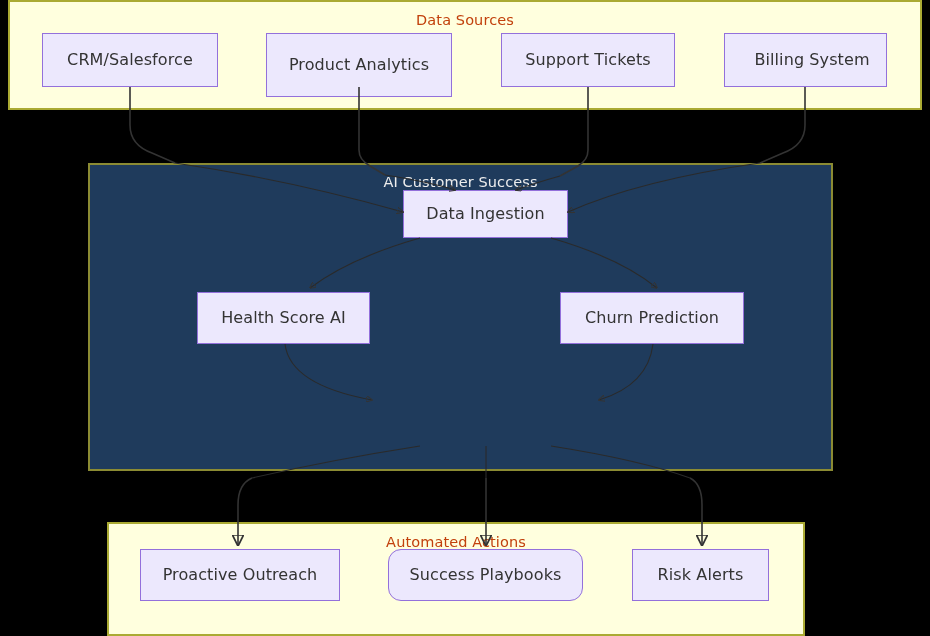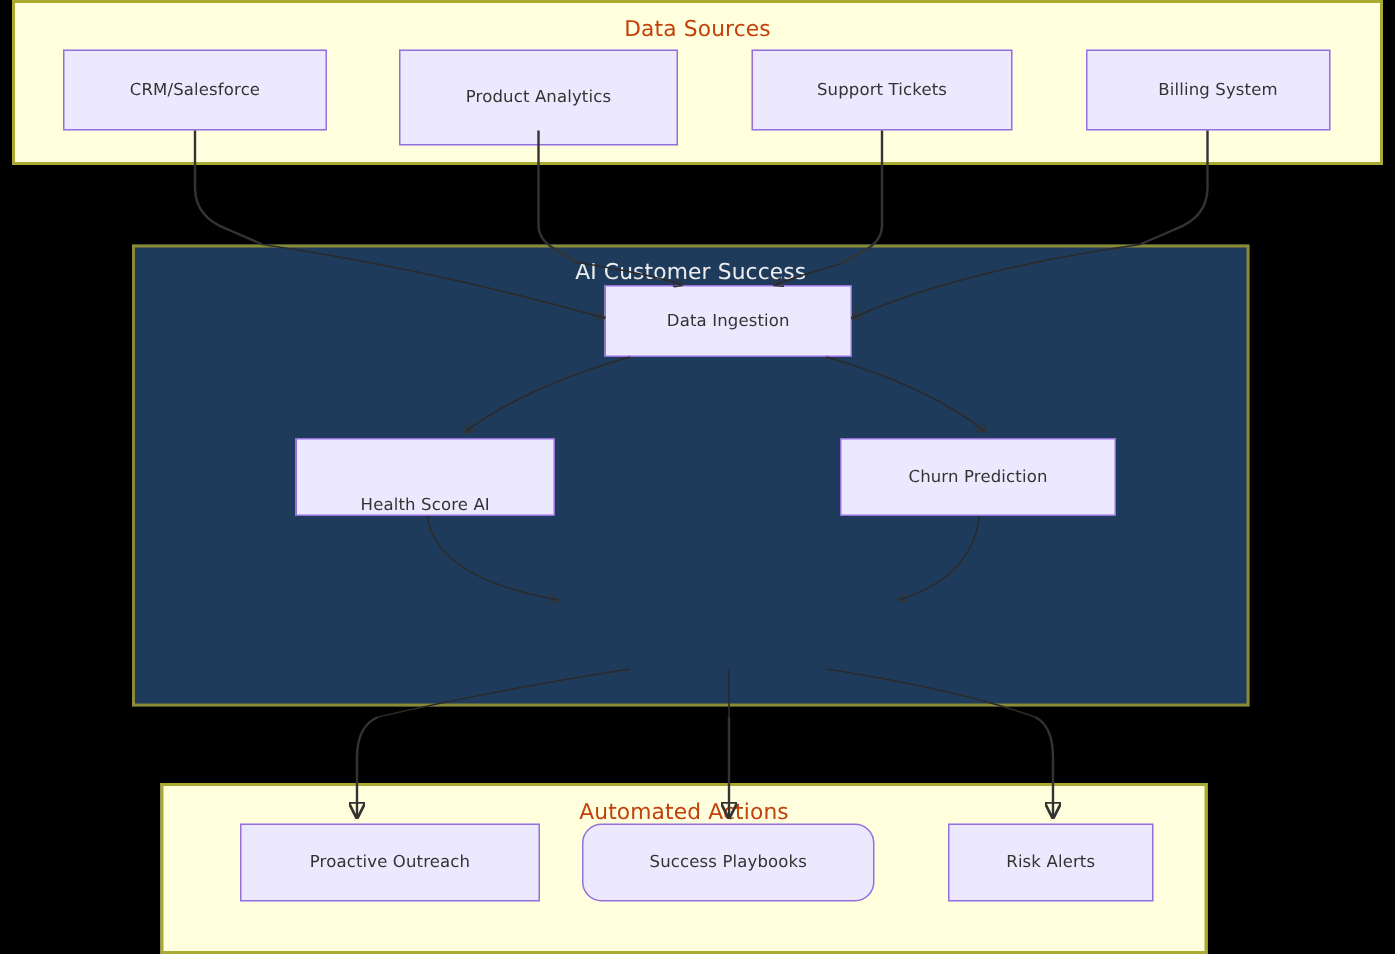--- a/index.html
+++ b/index.html
@@ -48,21 +48,21 @@
   
   .node {
     position: absolute;
     box-sizing: border-box;
     display: flex;
     align-items: center;
     justify-content: center;
     border: 1.4px solid #9370DB;
     background: #ECE8FD;
     color: #333333;
-    font-size: 11px;
+    font-size: 16px;
     line-height: 1.2;
     letter-spacing: 0.1px;
     white-space: nowrap;
     border-radius: 0px;
   }
   .node.accent {
     background: #10B981;
     color: #FFFFFF;
     border-color: #6C63CC;
   }
@@ -112,34 +112,34 @@
   </div>
 
   <div class="subgraph sg-navy" style="left:88px; top:163px; width:745px; height:308px;">
     <div class="sg-title">AI Customer Success</div>
   </div>
 
   <div class="node" style="left:403px; top:190px; width:165px; height:48px;">
     <span>Data Ingestion</span>
   </div>
 
-  <div class="node" style="left:197px; top:292px; width:173px; height:52px;align-items:flex-end;">
+  <div class="node" style="left:197px; top:292px; width:173px; height:52px;">
     <span>Health Score AI</span>
   </div>
 
   <div class="node" style="left:560px; top:292px; width:184px; height:52px;">
     <span>Churn Prediction</span>
   </div>
 
 
   <div class="subgraph sg-yellow" style="left:107px; top:522px; width:698px; height:114px;">
     <div class="sg-title">Automated Actions</div>
   </div>
 
-  <div class="node" style="left:140px; top:549px; width:200px; height:52px;margin-left:20px;">
+  <div class="node" style="left:140px; top:549px; width:200px; height:52px;">
     <span>Proactive Outreach</span>
   </div>
 
   <div class="node" style="left:388px; top:549px; width:195px; height:52px;border-radius:13px;">
     <span>Success Playbooks</span>
   </div>
 
   <div class="node" style="left:632px; top:549px; width:137px; height:52px;text-align:right;">
     <span>Risk Alerts</span>
   </div>

